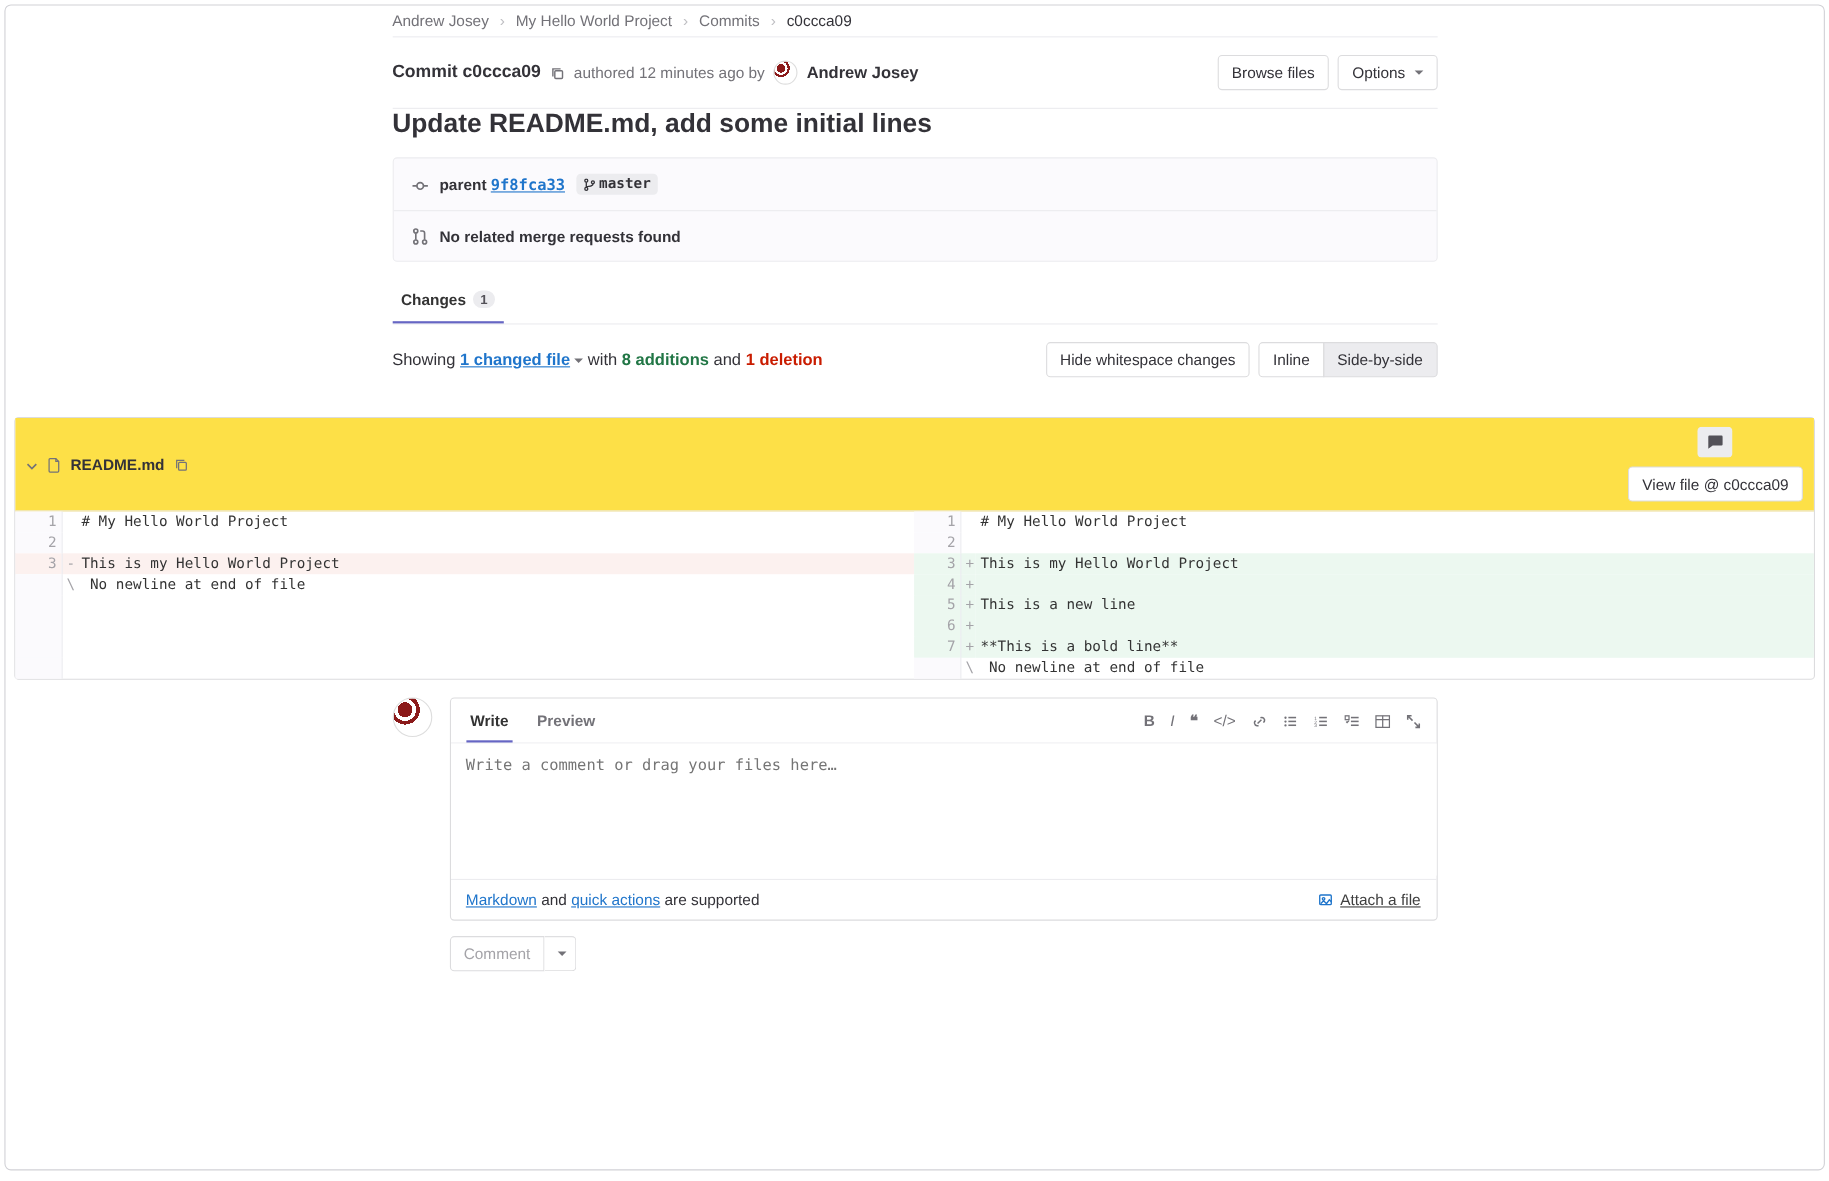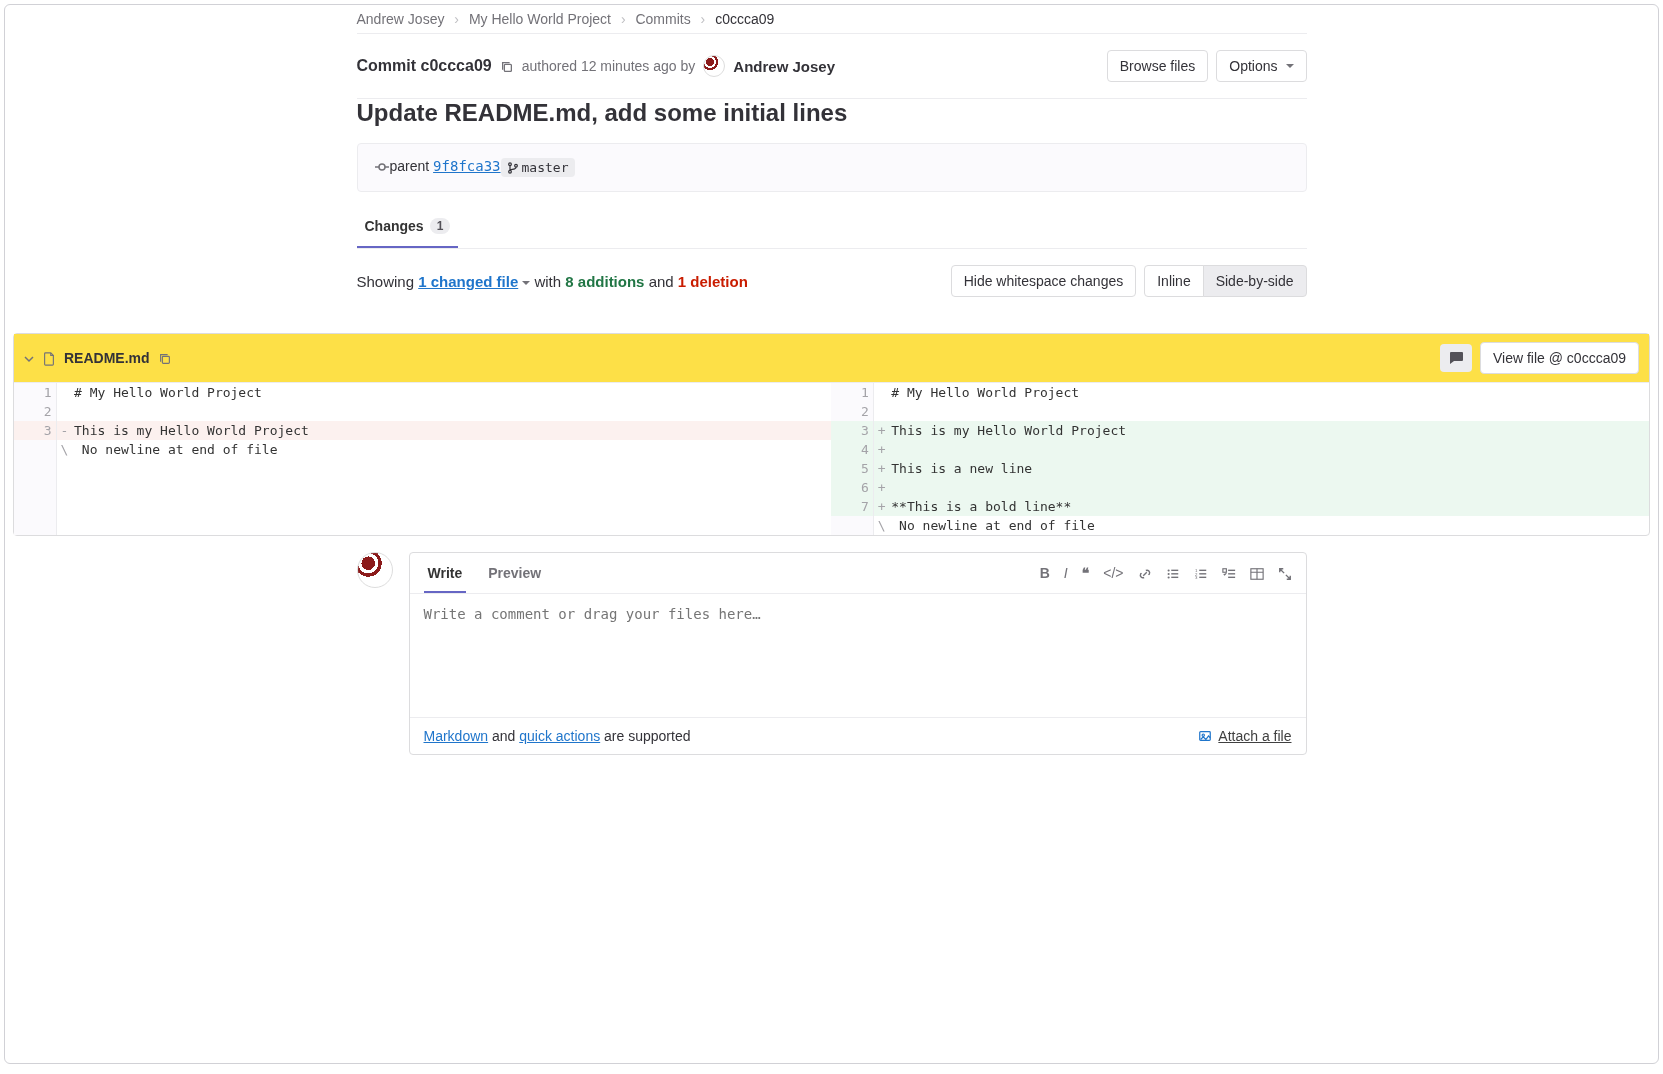--- a/index.html
+++ b/index.html
@@ -15,21 +15,21 @@
 .commit-left { display: flex; align-items: center; gap: 8px; }
 .commit-left .title { font-size: 16px; font-weight: 600; }
 .lock-icon { color: #737278; }
 .authored { color: #737278; font-size: 14px; }
 .avatar { width: 22px; height: 22px; border-radius: 50%; background: radial-gradient(circle at 30% 30%, #8b1a1a 0%, #8b1a1a 20%, #fff 20%, #fff 30%, #8b1a1a 30%, #8b1a1a 40%, #fff 40%); border: 1px solid #ddd; display: inline-block; vertical-align: middle; }
 .author-name { font-weight: 600; font-size: 15px; }
 .btn { display: inline-flex; align-items: center; gap: 4px; padding: 7px 12px; border: 1px solid #dcdcde; border-radius: 4px; background: #fff; font-size: 14px; color: #333238; cursor: pointer; }
 .btn-group { display: flex; gap: 8px; }
 .commit-title { font-size: 24px; font-weight: 700; padding: 0 0 16px 0; }
 .parent-box { border: 1px solid #ececef; border-radius: 4px; background: #fbfafd; }
-.parent-row { display: flex; align-items: flex-start; padding: 14px 16px; }
+.parent-row { display: flex; align-items: flex-end; gap: 10px; padding: 14px 16px; font-weight: bold; }
 .parent-row.border-top { border-top: 1px solid #ececef; }
 .git-commit-icon, .mr-icon { color: #737278; }
 .link-blue { color: #1f75cb; }
 .branch-tag { display: inline-flex; align-items: center; gap: 3px; background: #ececef; padding: 2px 6px; border-radius: 4px; font-family: ui-monospace, SFMono-Regular, Menlo, monospace; font-size: 13px; }
 .mono { font-family: ui-monospace, SFMono-Regular, Menlo, monospace; }
 .tabs { display: flex; border-bottom: 1px solid #ececef; margin-top: 12px; }
 .tab { padding: 14px 8px 12px; font-weight: 600; border-bottom: 2px solid transparent; cursor: pointer; display: flex; align-items: center; gap: 6px; }
 .tab.active { border-bottom-color: #6666c4; color: #333; }
 .badge { background: #ececef; color: #535158; border-radius: 10px; padding: 1px 7px; font-size: 12px; font-weight: 600; }
 .summary-row { display: flex; justify-content: space-between; align-items: center; padding: 16px 0; }
@@ -39,21 +39,21 @@
 .deletions { color: #c91c00; font-weight: 600; }
 .view-toggle { display: flex; }
 .view-toggle .btn { border-radius: 0; margin-left: -1px; }
 .view-toggle .btn:first-child { border-radius: 4px 0 0 4px; margin-left: 0; }
 .view-toggle .btn:last-child { border-radius: 0 4px 4px 0; }
 .view-toggle .btn.active { background: #ececef; }
 .diff-file { border: 1px solid #dcdcde; border-radius: 4px; margin: 0 8px; }
 .diff-header { display: flex; align-items: center; justify-content: space-between; background: #fde047; padding: 8px 10px; border-bottom: 1px solid #ececef; }
 .diff-header-left { display: flex; align-items: center; gap: 8px; }
 .filename { font-weight: 600; }
-.diff-header-right { display: flex; align-items: center; gap: 8px; }
+.diff-header-right { display: flex; align-items: center; gap: 8px; flex-direction: column; }
 .icon-btn { display: inline-flex; align-items: center; justify-content: center; width: 32px; height: 28px; border: 1px solid transparent; border-radius: 4px; background: #ececef; color: #535158; cursor: pointer; }
 .diff-table { width: 100%; border-collapse: collapse; table-layout: fixed; font-family: ui-monospace, SFMono-Regular, Menlo, monospace; font-size: 13px; }
 .diff-table td { padding: 2px 4px; vertical-align: top; }
 .ln { width: 42px; text-align: right; background: #fbfafd; color: #a4a3a8; user-select: none; border-right: 1px solid #ececef; }
 .sign { width: 14px; text-align: center; color: #a4a3a8; }
 .code { white-space: pre; color: #333; }
 .del { background: #fcf1ef; }
 .add { background: #ecf8f0; }
 .comment-row { display: flex; gap: 16px; padding: 16px 0 0; align-items: flex-start; }
 .comment-avatar { width: 36px; height: 36px; border-radius: 50%; background: radial-gradient(circle at 30% 30%, #8b1a1a 0%, #8b1a1a 20%, #fff 20%, #fff 30%, #8b1a1a 30%, #8b1a1a 40%, #fff 40%); border: 1px solid #ddd; flex-shrink: 0; }
@@ -137,20 +137,31 @@
         <span class="branch-tag">
           <svg width="12" height="12" viewBox="0 0 16 16" fill="none" stroke="currentColor" stroke-width="1.6">
               <circle cx="4" cy="3" r="1.8"></circle>
               <circle cx="4" cy="13" r="1.8"></circle>
               <circle cx="12" cy="5" r="1.8"></circle>
               <path d="M4 5v6M12 7c0 4-8 2-8 4"></path>
             </svg>
           <span>master</span>
         </span>
       </div>
+      <div class="parent-row border-top">
+        <span class="mr-icon">
+          <svg width="16" height="16" viewBox="0 0 16 16" fill="none" stroke="currentColor" stroke-width="1.5">
+              <circle cx="4" cy="3" r="1.8"></circle>
+              <circle cx="4" cy="13" r="1.8"></circle>
+              <circle cx="12" cy="13" r="1.8"></circle>
+              <path d="M4 5v6M8 3h2a2 2 0 012 2v6"></path>
+            </svg>
+        </span>
+        <span>No related merge requests found</span>
+      </div>
     </div>
 
     <div class="tabs">
       <div class="tab active">
         <span>Changes</span>
         <span class="badge">1</span>
       </div>
     </div>
 
     <div class="summary-row">
@@ -343,15 +354,21 @@
             <svg width="14" height="14" viewBox="0 0 16 16" fill="none" stroke="#1f75cb" stroke-width="1.4">
                 <rect x="2" y="3" width="12" height="10" rx="1"></rect>
                 <circle cx="6" cy="7" r="1.3"></circle>
                 <path d="M3 12l3-3 3 3 3-4 2 2"></path>
               </svg>
             <span>Attach a file</span>
           </a>
         </div>
       </div>
     </div>
+    <div class="comment-actions">
+      <div class="split-btn">
+        <button class="btn">Comment</button>
+        <button class="btn drop caret-down"></button>
+      </div>
+    </div>
   </div>
 
 </div>
 
 </body></html>

